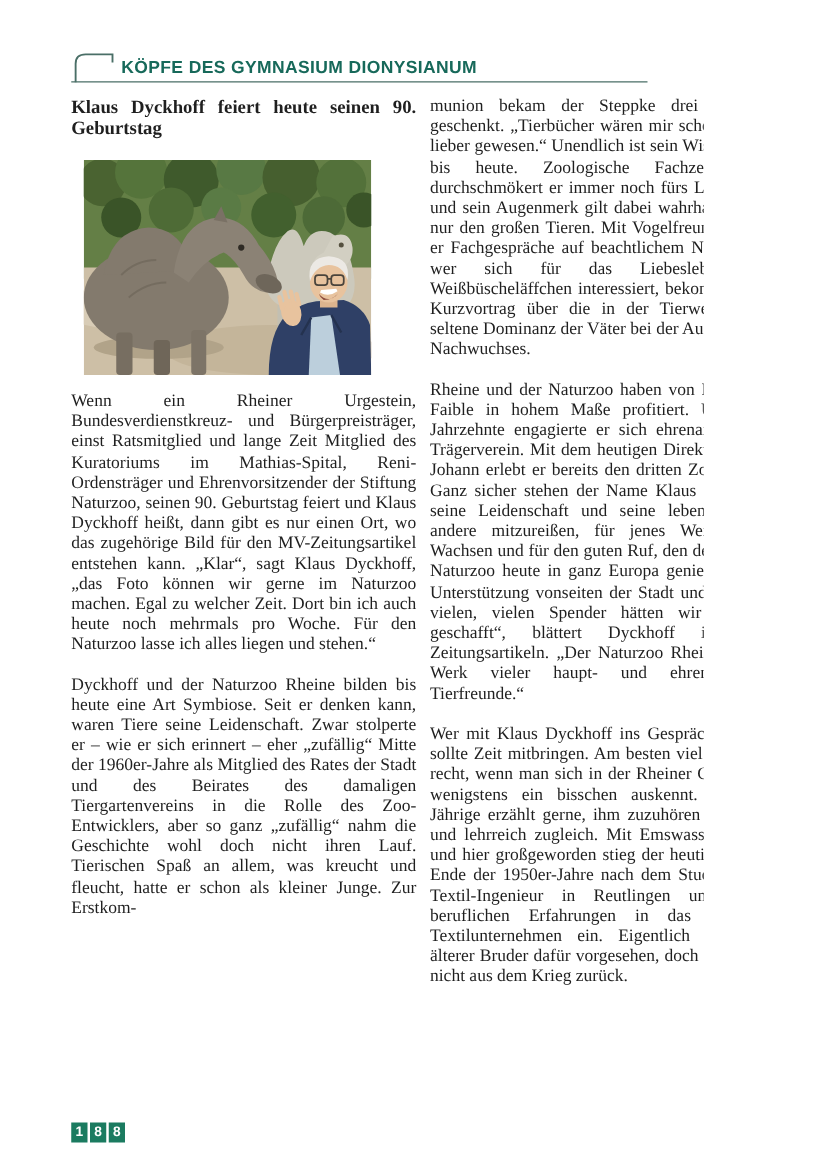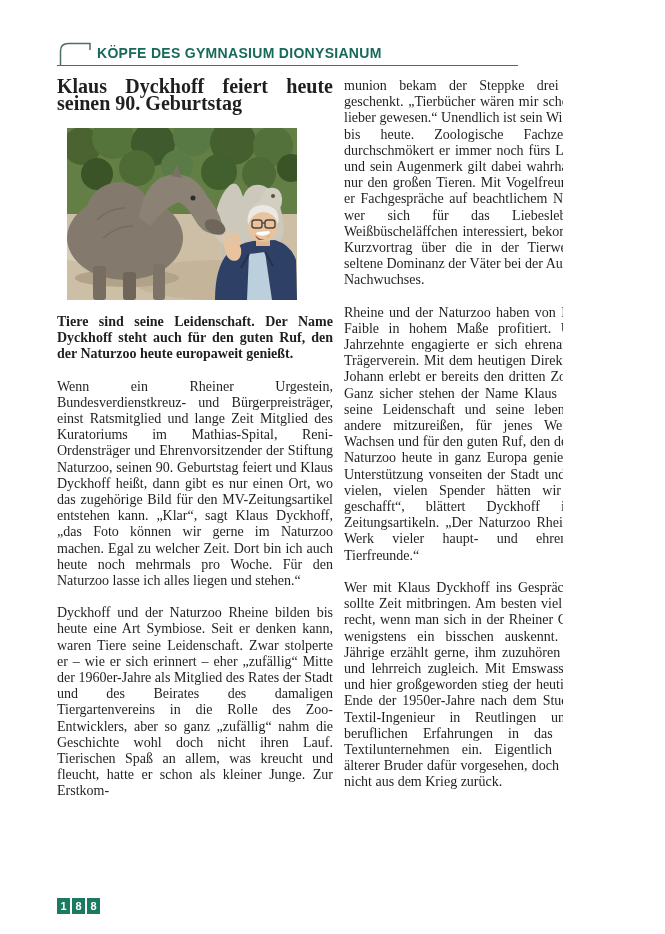--- a/index.html
+++ b/index.html
@@ -25,21 +25,21 @@
     position:absolute;left:40px;bottom:4px;
     font-family:"Liberation Sans","DejaVu Sans",sans-serif;
     font-weight:bold;font-size:14px;letter-spacing:.3px;
     color:#17695a;white-space:nowrap;
   }
   
   .columns{display:flex;gap:11px;}
   .col{flex:0 0 276px;width:276px;font-size:14px;line-height:16.2px;text-align:justify;}
   .col p{margin:0 0 16px 0;hyphens:none;}
   .article-heading{
-    font-weight:bold;font-size:20px;line-height:17px;
+    font-weight:bold;font-size:15px;line-height:17px;
     margin:0 0 10px 0;text-align:justify;
   }
   .lead{font-weight:bold;}
   .photo-wrap{margin:2px 0 14px 10px;width:230px;height:172px;line-height:0;}
   
   .pageno{position:absolute;left:57px;bottom:20px;display:flex;gap:2px;}
   .pageno .digit{
     width:13px;height:16px;background:#1b7b60;color:#ffffff;
     font-family:"Liberation Sans","DejaVu Sans",sans-serif;
     font-weight:bold;font-size:11px;line-height:16px;text-align:center;
@@ -115,21 +115,20 @@
           <g transform="rotate(-14 166 122)">
             <ellipse cx="166" cy="122" rx="8" ry="11" fill="#e8c39e"></ellipse>
             <rect x="158" y="106" width="3.4" height="13" rx="1.7" fill="#e8c39e"></rect>
             <rect x="163" y="103" width="3.4" height="16" rx="1.7" fill="#e8c39e"></rect>
             <rect x="168" y="104" width="3.4" height="15" rx="1.7" fill="#e8c39e"></rect>
             <rect x="172" y="107" width="3.4" height="12" rx="1.7" fill="#e8c39e"></rect>
           </g>
         </svg>
       </div>
 
-      <p class="lead">Tiere sind seine Leidenschaft. Der Name Dyckhoff steht auch für den guten Ruf, den der Naturzoo heute europaweit genießt.</p>
 
       <p>Wenn ein Rheiner Urgestein, Bundesverdienstkreuz- und Bürgerpreisträger, einst Ratsmitglied und lange Zeit Mitglied des Kuratoriums im Mathias-Spital, Reni-Ordensträger und Ehrenvorsitzender der Stiftung Naturzoo, seinen 90. Geburtstag feiert und Klaus Dyckhoff heißt, dann gibt es nur einen Ort, wo das zugehörige Bild für den MV-Zeitungsartikel entstehen kann. „Klar“, sagt Klaus Dyckhoff, „das Foto können wir gerne im Naturzoo machen. Egal zu welcher Zeit. Dort bin ich auch heute noch mehrmals pro Woche. Für den Naturzoo lasse ich alles liegen und stehen.“</p>
       <p>Dyckhoff und der Naturzoo Rheine bilden bis heute eine Art Symbiose. Seit er denken kann, waren Tiere seine Leidenschaft. Zwar stolperte er – wie er sich erinnert – eher „zufällig“ Mitte der 1960er-Jahre als Mitglied des Rates der Stadt und des Beirates des damaligen Tiergartenvereins in die Rolle des Zoo-Entwicklers, aber so ganz „zufällig“ nahm die Geschichte wohl doch nicht ihren Lauf. Tierischen Spaß an allem, was kreucht und fleucht, hatte er schon als kleiner Junge. Zur Erstkom-</p>
     </div>
 
     <div class="col">
       <p>munion bekam der Steppke drei Fußbälle geschenkt. „Tierbücher wären mir schon damals lieber gewesen.“ Unendlich ist sein Wissensdurst bis heute. Zoologische Fachzeitschriften durchschmökert er immer noch fürs Leben gern und sein Augenmerk gilt dabei wahrhaftig nicht nur den großen Tieren. Mit Vogelfreunden führt er Fachgespräche auf beachtlichem Niveau und wer sich für das Liebesleben der Weißbüscheläffchen interessiert, bekommt einen Kurzvortrag über die in der Tierwelt höchst seltene Dominanz der Väter bei der Aufzucht des Nachwuchses.</p>
       <p>Rheine und der Naturzoo haben von Dyckhoffs Faible in hohem Maße profitiert. Über vier Jahrzehnte engagierte er sich ehrenamtlich im Trägerverein. Mit dem heutigen Direktor Achim Johann erlebt er bereits den dritten Zoodirektor. Ganz sicher stehen der Name Klaus Dyckhoff, seine Leidenschaft und seine lebendige Art, andere mitzureißen, für jenes Werden und Wachsen und für den guten Ruf, den der Rheiner Naturzoo heute in ganz Europa genießt. „Ohne Unterstützung vonseiten der Stadt und ohne die vielen, vielen Spender hätten wir das nie geschafft“, blättert Dyckhoff in alten Zeitungsartikeln. „Der Naturzoo Rheine ist das Werk vieler haupt- und ehrenamtlicher Tierfreunde.“</p>
       <p>Wer mit Klaus Dyckhoff ins Gespräch kommt, sollte Zeit mitbringen. Am besten viel Zeit. Erst recht, wenn man sich in der Rheiner Geschichte wenigstens ein bisschen auskennt. Der 90-Jährige erzählt gerne, ihm zuzuhören ist witzig und lehrreich zugleich. Mit Emswasser getauft und hier großgeworden stieg der heutige Jubilar Ende der 1950er-Jahre nach dem Studium zum Textil-Ingenieur in Reutlingen und ersten beruflichen Erfahrungen in das elterliche Textilunternehmen ein. Eigentlich war sein älterer Bruder dafür vorgesehen, doch der kehrte nicht aus dem Krieg zurück.</p>
     </div>

